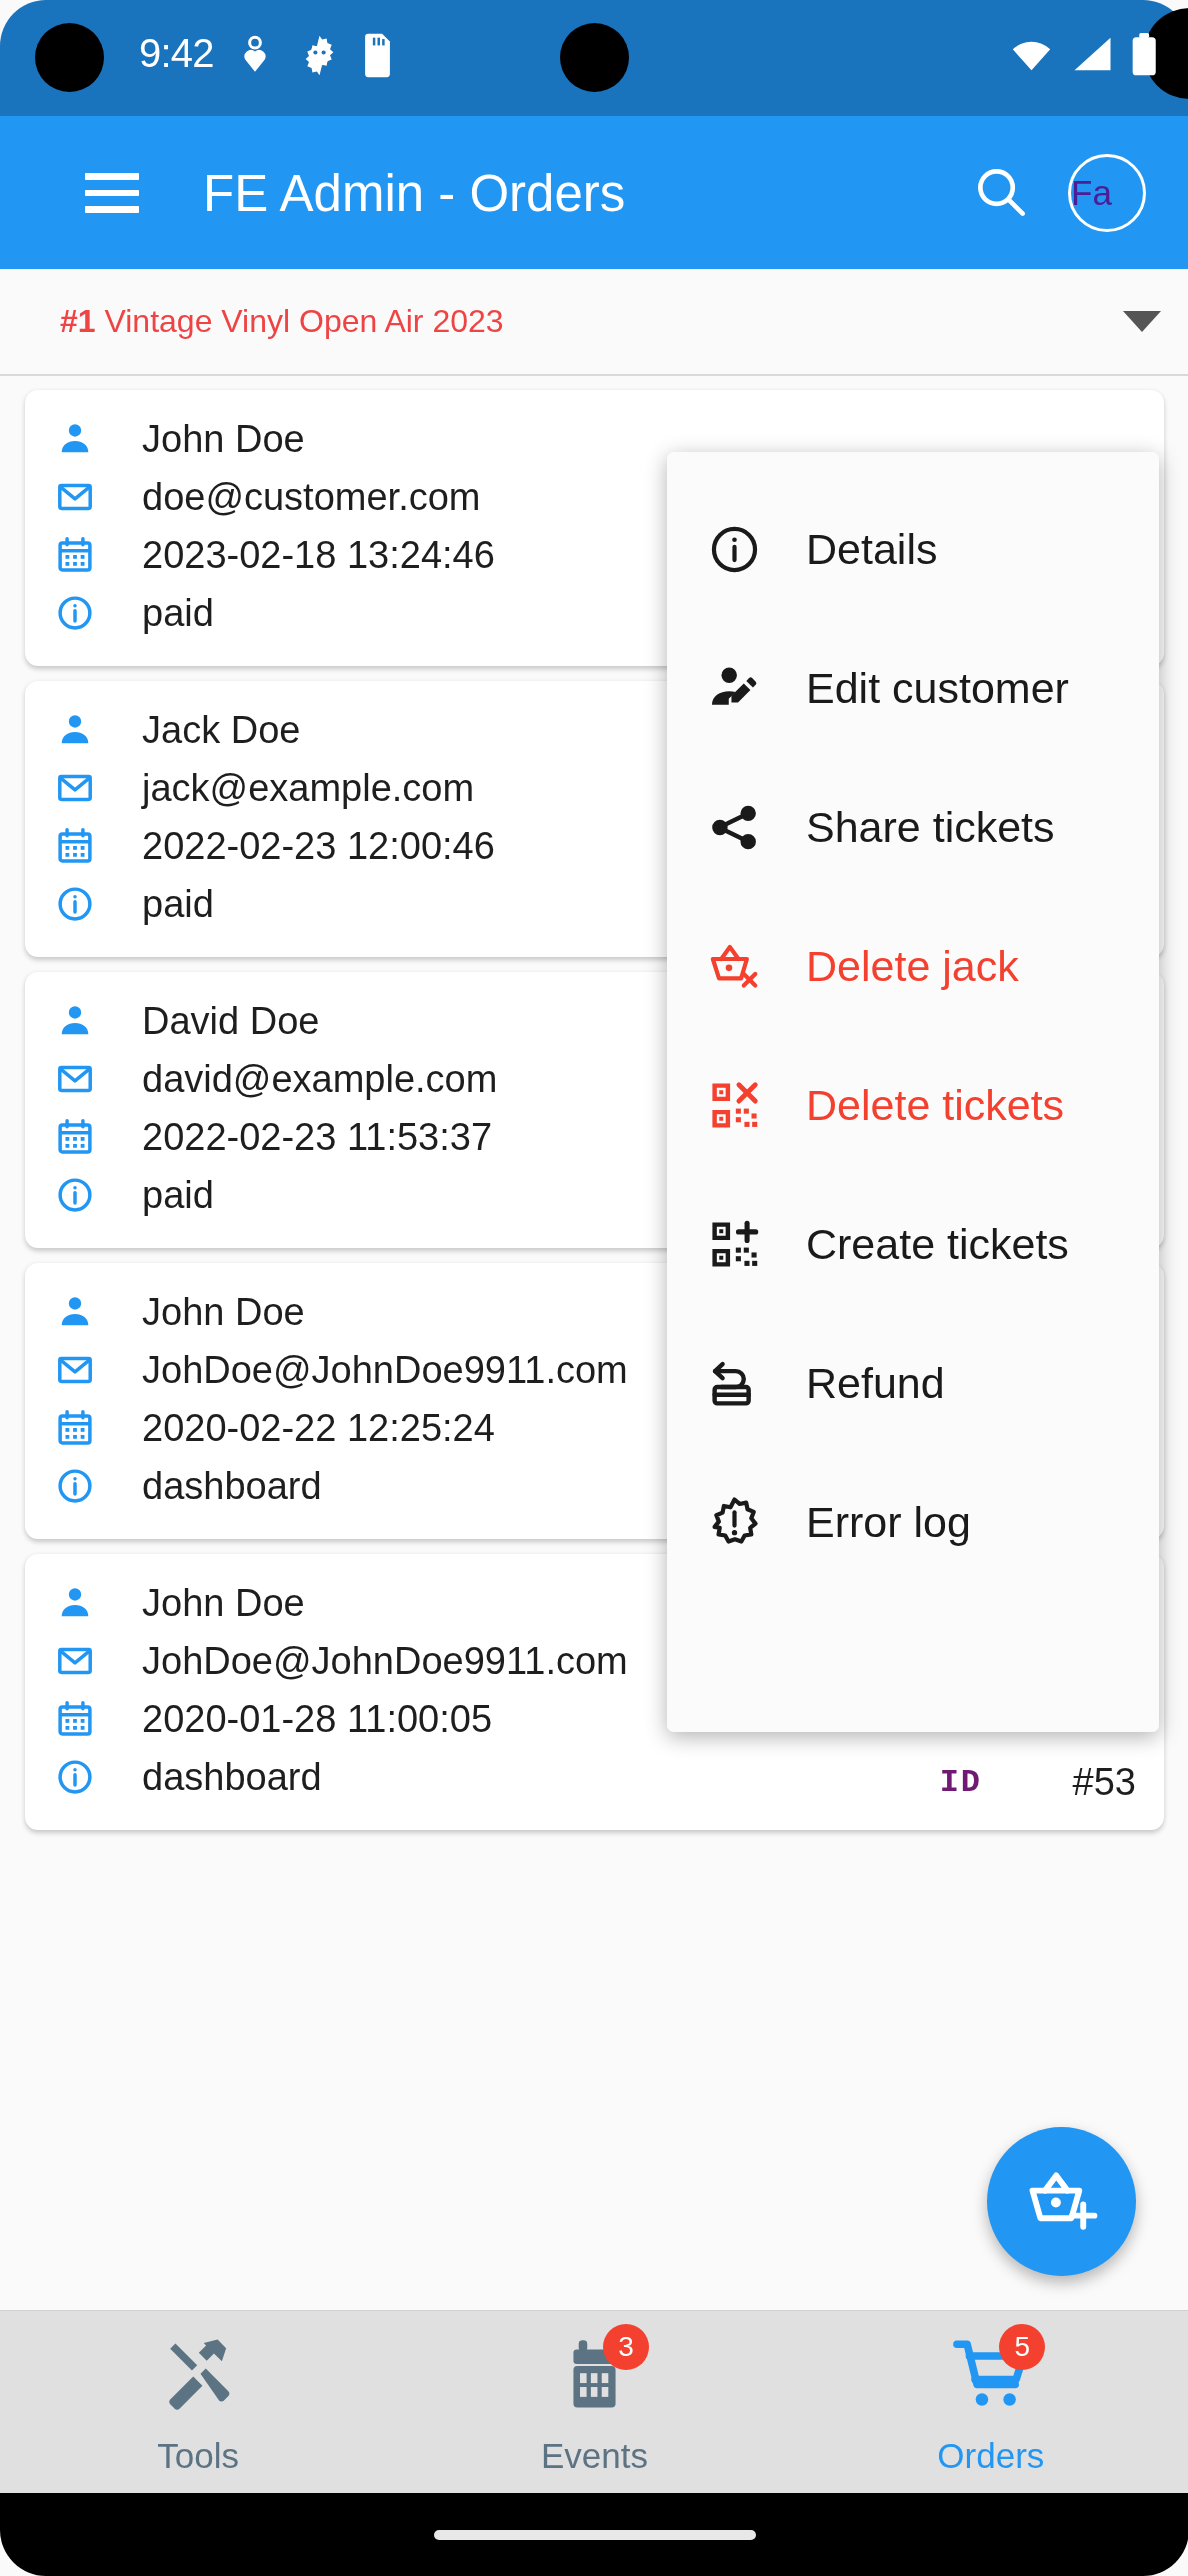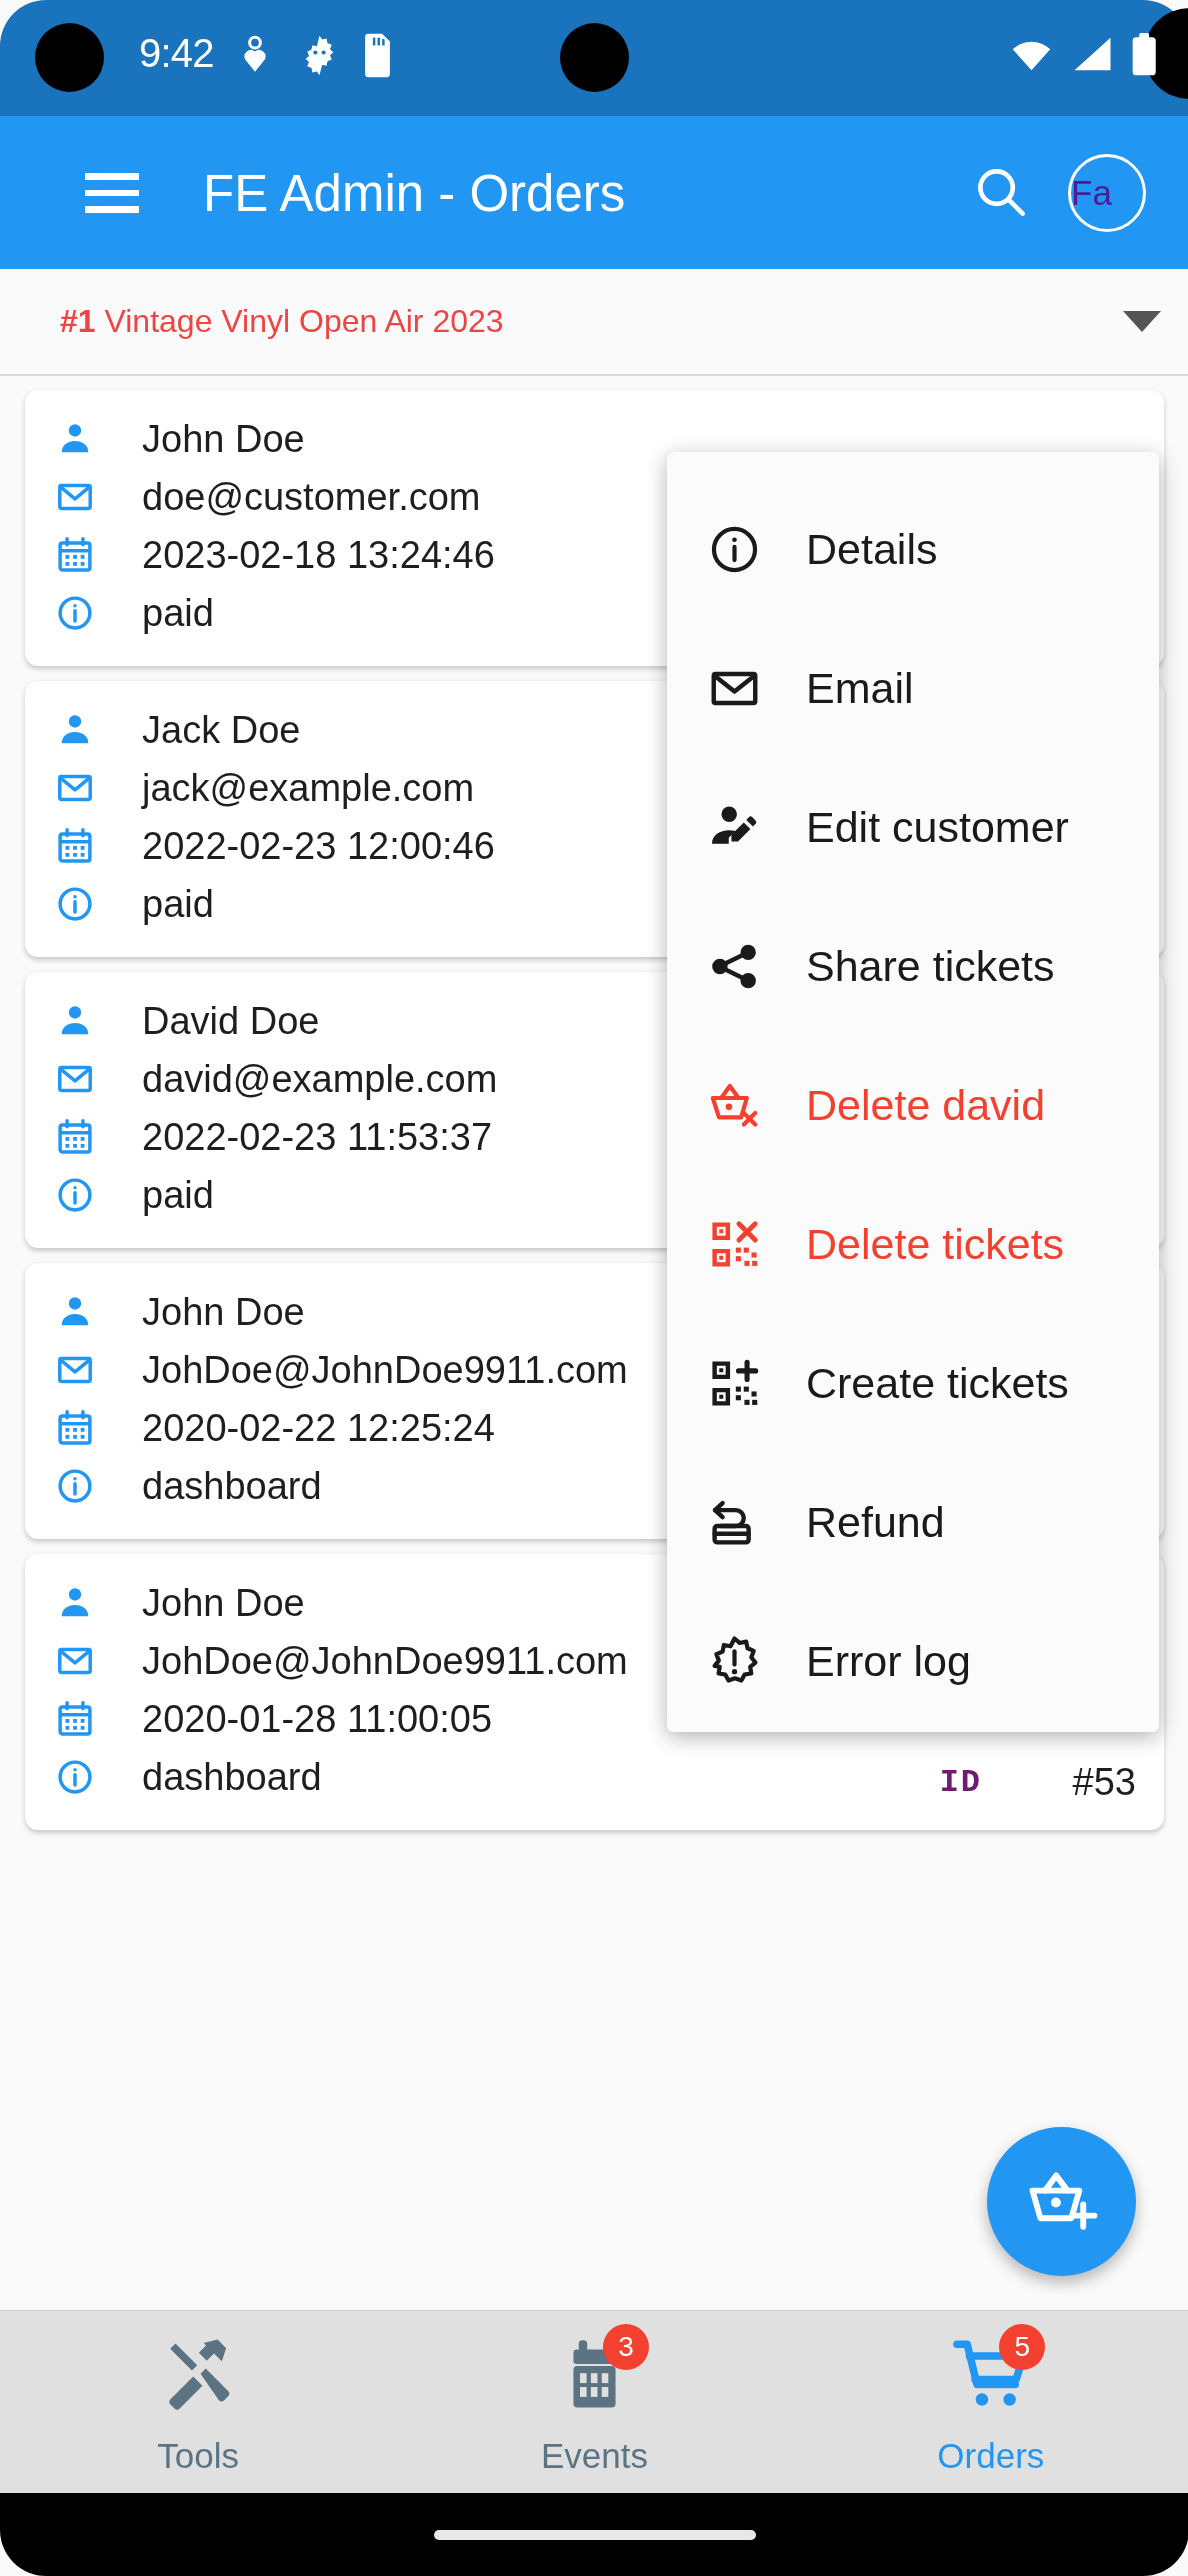--- a/index.html
+++ b/index.html
@@ -583,29 +583,20 @@
           <svg width="53" height="53" viewBox="0 0 24 24" fill="none" stroke="currentColor" stroke-width="1.9">
       <circle cx="12" cy="12" r="9.3"></circle>
       <circle cx="12" cy="7.6" r="1.05" fill="currentColor" stroke="none"></circle>
       <line x1="12" y1="10.8" x2="12" y2="16.8" stroke-linecap="round"></line>
           </svg>
         </span>
         <span class="mlabel">Details</span>
       </div>
       <div class="menu-item">
         <span class="mico">
-          <svg width="53" height="53" viewBox="0 0 24 24" fill="none" stroke="currentColor" stroke-width="2" stroke-linejoin="round">
-      <rect x="2.6" y="5.4" width="18.8" height="13.2" rx=".8"></rect>
-      <path d="M3 6.2 L12 13.4 L21 6.2"></path>
-          </svg>
-        </span>
-        <span class="mlabel">Email</span>
-      </div>
-      <div class="menu-item">
-        <span class="mico">
           <svg width="53" height="53" viewBox="0 0 24 24" fill="currentColor">
       <circle cx="9.6" cy="6" r="3.5"></circle>
       <path d="M1.8 19.4c0-4 3.5-6.2 7.8-6.2 1 0 2 .12 2.9.35l-3.1 3.1v2.75z"></path>
       <path d="M21.6 8.9l-1.6-1.6a1 1 0 0 0-1.4 0l-1.25 1.25 3 3 1.25-1.25a1 1 0 0 0 0-1.4z"></path>
       <path d="M16.2 9.7l-5.6 5.6v3h3l5.6-5.6z"></path>
           </svg>
         </span>
         <span class="mlabel">Edit customer</span>
       </div>
       <div class="menu-item">
@@ -623,21 +614,21 @@
       <div class="menu-item danger">
         <span class="mico">
           <svg width="53" height="53" viewBox="0 0 24 24" fill="none" stroke="currentColor" stroke-width="1.9" stroke-linecap="round" stroke-linejoin="round">
       <path d="M2.2 8.6h15.4L15 17.4H5z"></path>
       <path d="M6 8.6 L9.9 3.2 L13.8 8.6"></path>
       <circle cx="9.5" cy="12.6" r="1.5" fill="currentColor" stroke="none"></circle>
       <line x1="16.2" y1="15.4" x2="21.4" y2="20.6"></line>
       <line x1="21.4" y1="15.4" x2="16.2" y2="20.6"></line>
           </svg>
         </span>
-        <span class="mlabel">Delete david</span>
+        <span class="mlabel">Delete jack</span>
       </div>
       <div class="menu-item danger">
         <span class="mico">
           <svg width="53" height="53" viewBox="0 0 24 24" fill="currentColor">
       <path d="M2 2h8v8H2z M4 4v4h4V4z" fill-rule="evenodd"></path>
       <rect x="5.1" y="5.1" width="1.8" height="1.8"></rect>
       <path d="M2 14h8v8H2z M4 16v4h4v-4z" fill-rule="evenodd"></path>
       <rect x="5.1" y="17.1" width="1.8" height="1.8"></rect>
       <rect x="12.6" y="13.4" width="2.3" height="2.3"></rect>
       <rect x="16.2" y="13.4" width="2.3" height="2.3"></rect>

